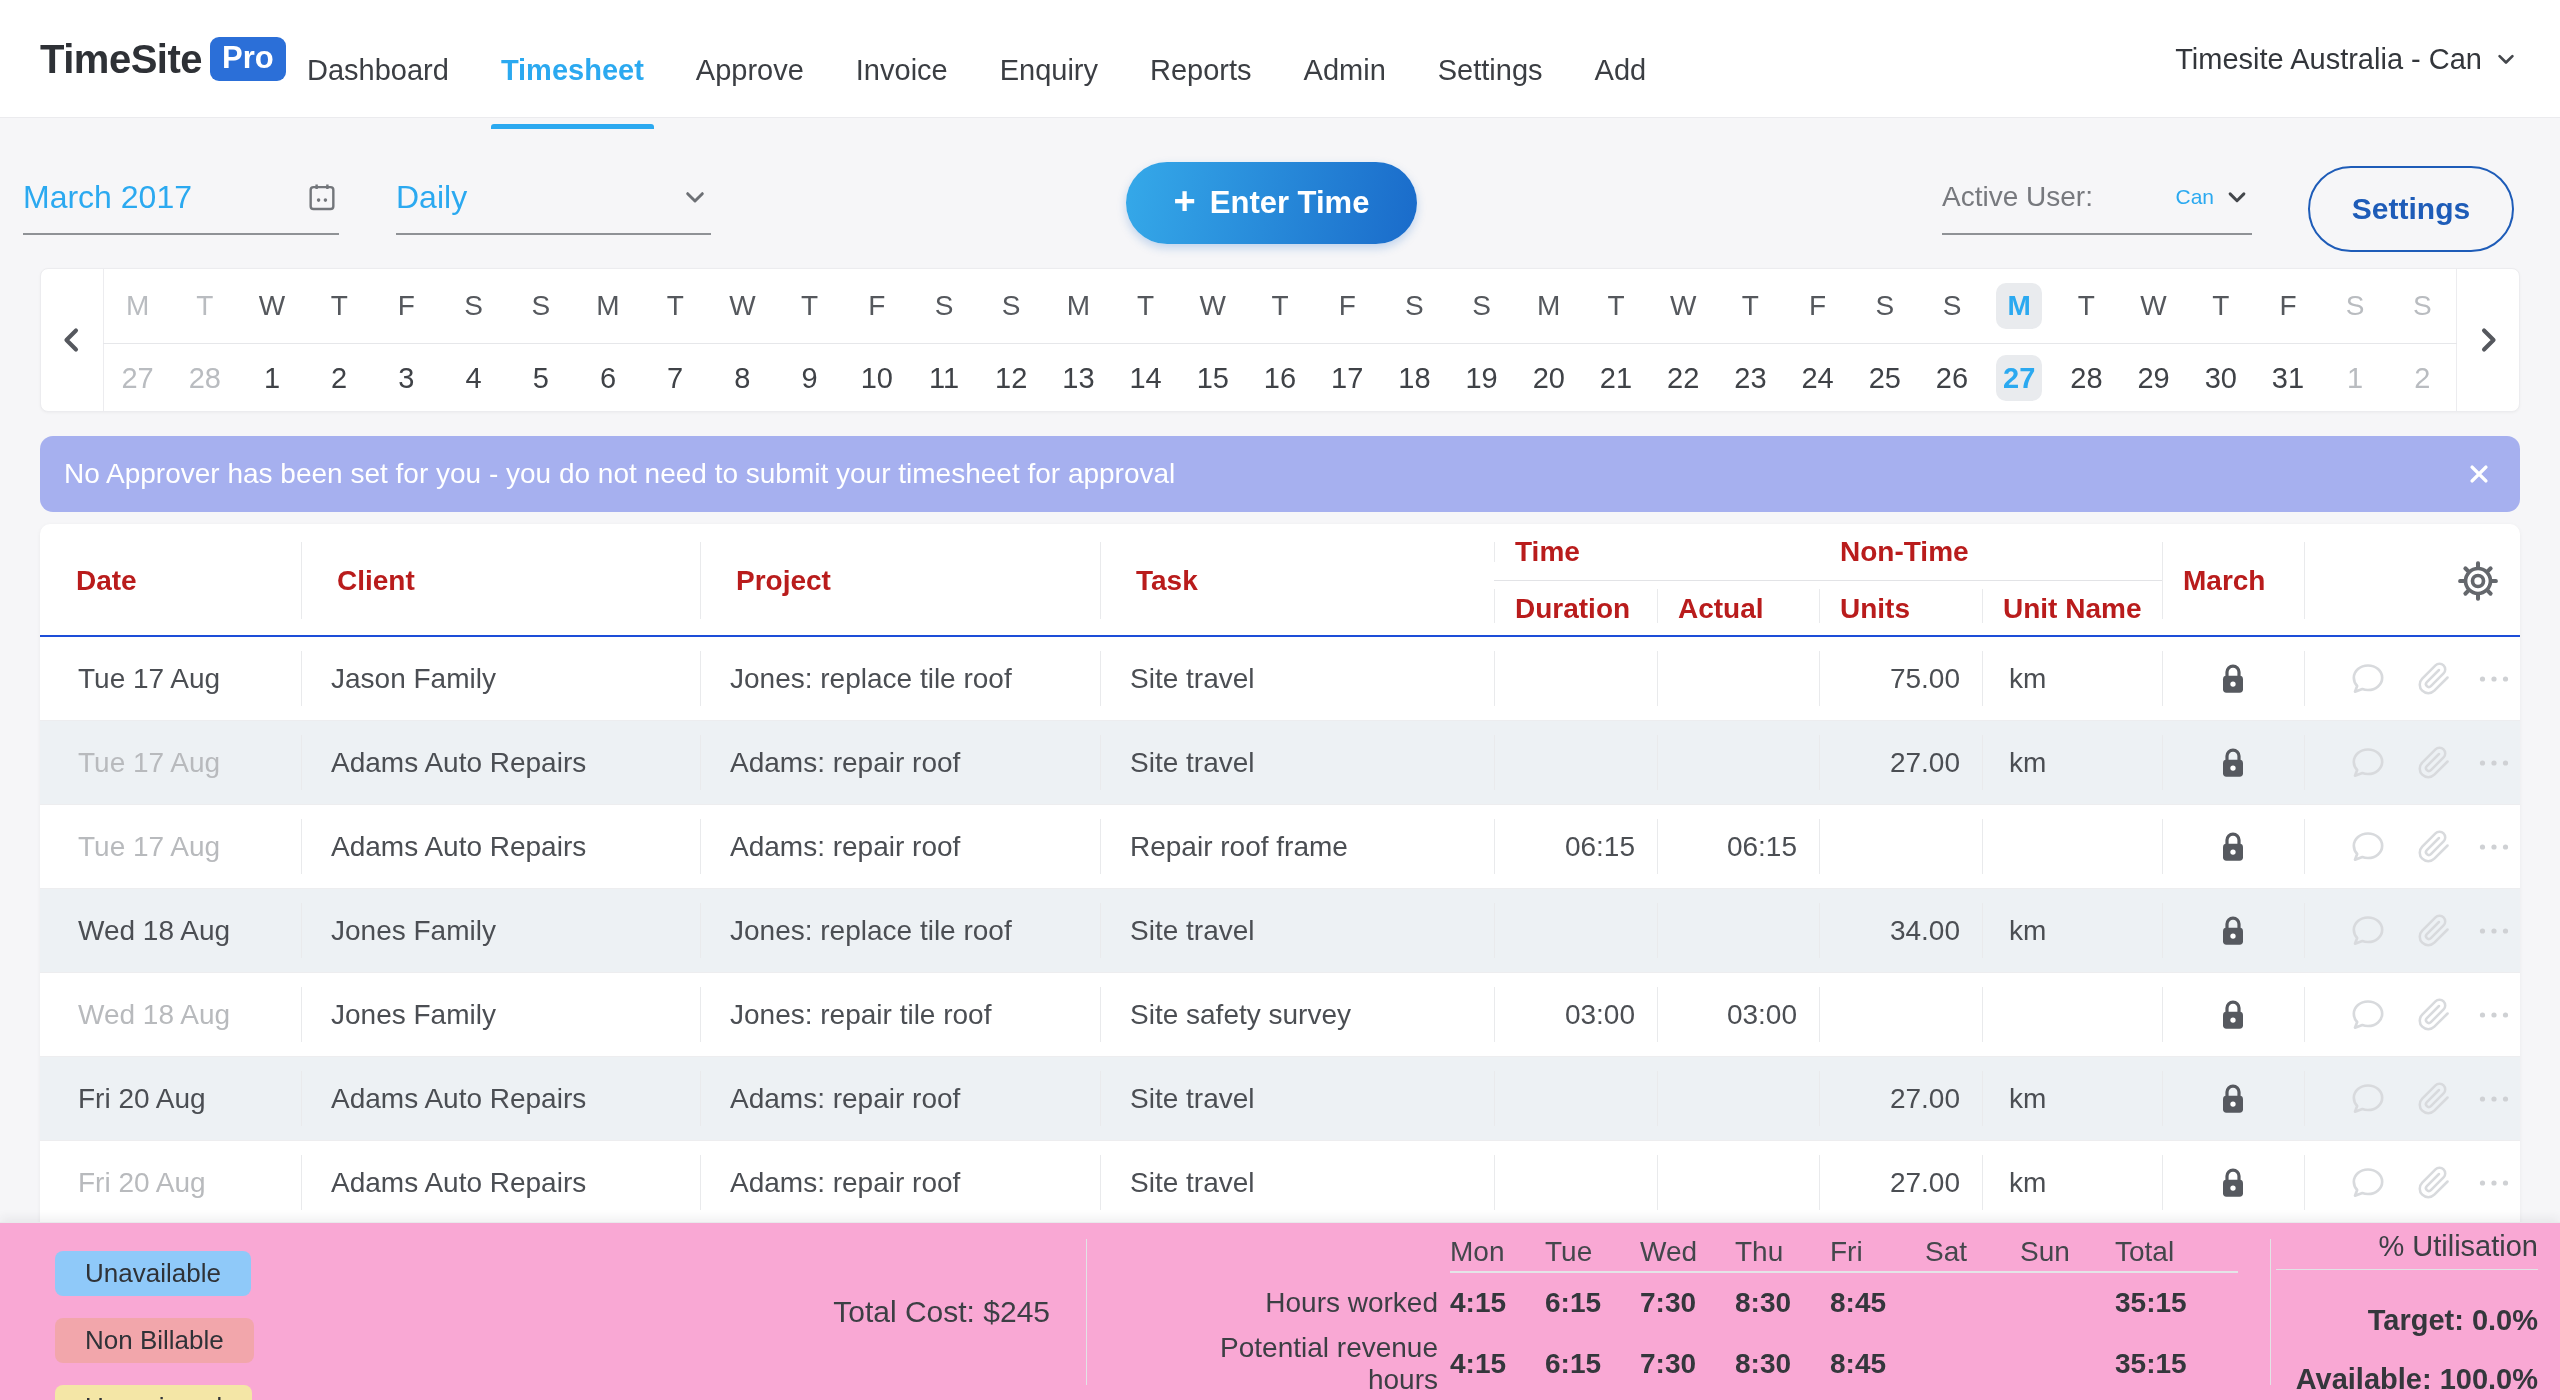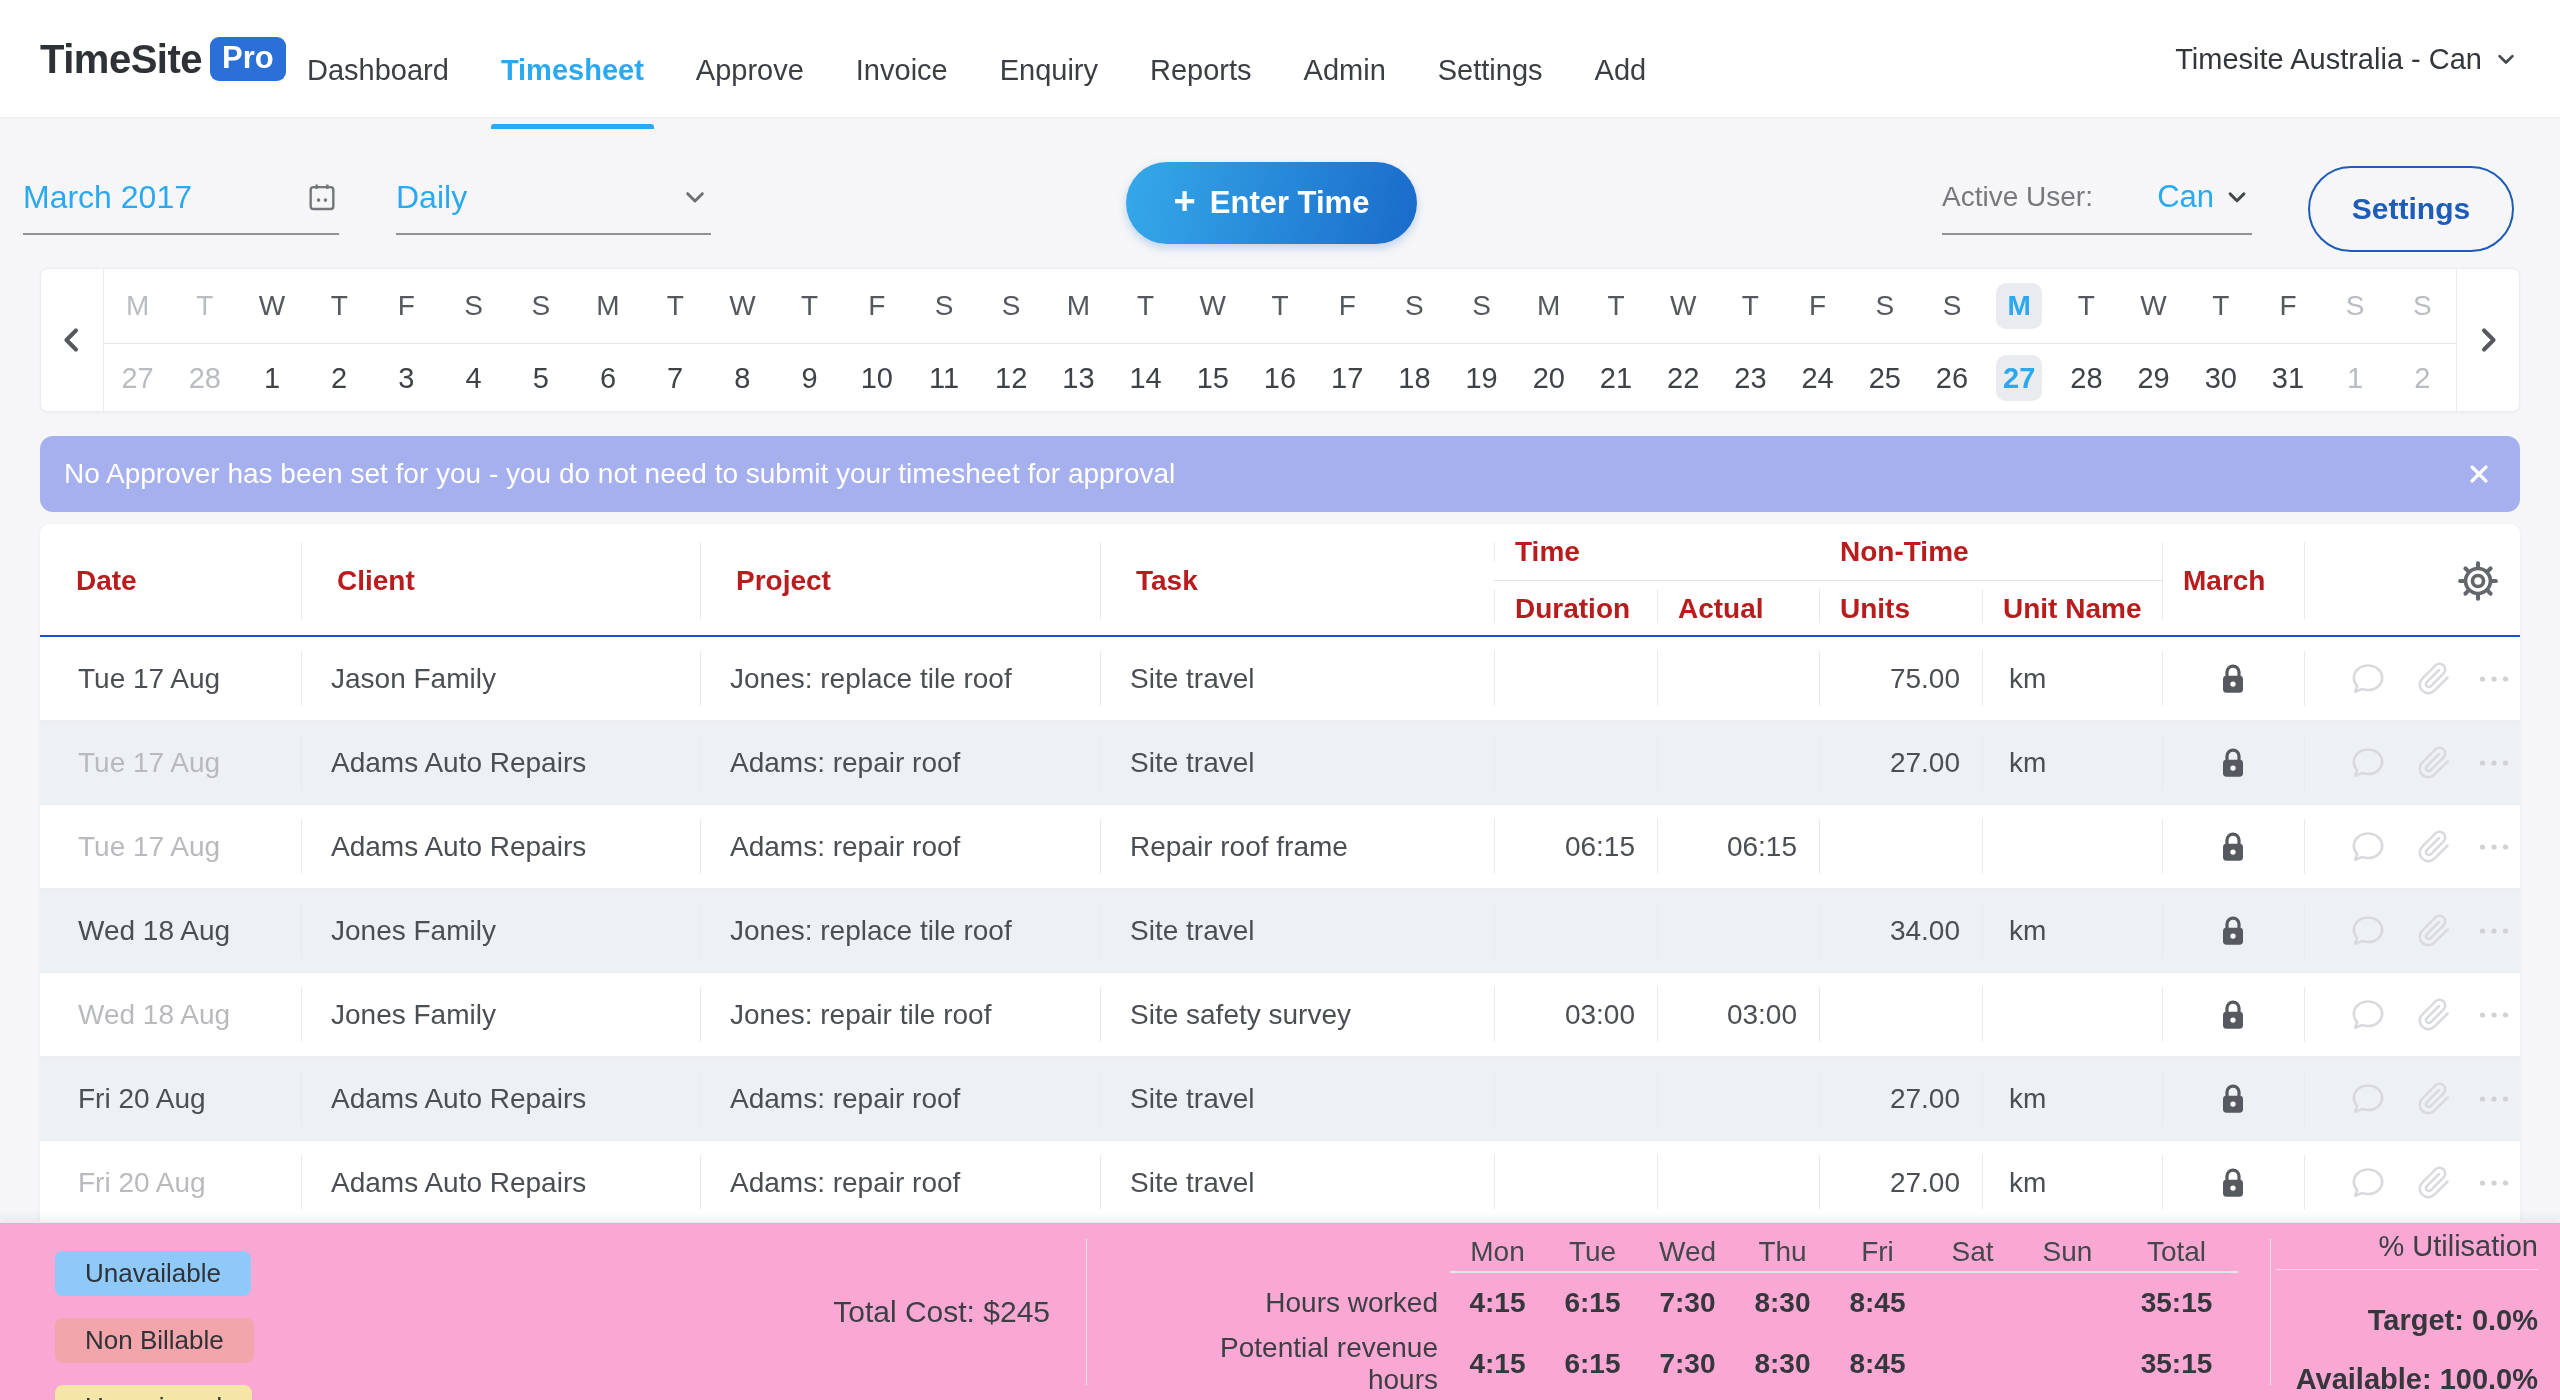--- a/index.html
+++ b/index.html
@@ -25,21 +25,21 @@
   .chev { color:#44474c; display:inline-flex; }
 
   
   .field { position:absolute; display:flex; align-items:center; border-bottom:2px solid #8f9296; }
   .field-text { font-size:32px; font-weight:500; color:#2ba9f0; }
   .f-period { left:23px; top:161px; width:316px; height:74px; }
   .f-view   { left:396px; top:161px; width:315px; height:74px; }
   .f-user   { left:1942px; top:161px; width:310px; height:74px; }
   .f-spacer { flex:1; }
   .au-label { font-size:28px; color:#77797e; }
-  .au-value { font-size:31px; font-weight:500; color:#2ba9f0; margin-right:8px; }
+  .au-value { font-size:21px; font-weight:500; color:#2ba9f0; margin-right:8px; }
   .cal-ic { color:#73767b; display:inline-flex; }
   .enter-time { position:absolute; left:1126px; top:162px; width:291px; height:82px; border:none;
                 border-radius:41px; background:linear-gradient(100deg,#35a9e9 0%,#1a6bca 100%);
                 color:#fff; display:flex; align-items:center; justify-content:center; gap:14px;
                 cursor:pointer; box-shadow:0 4px 10px rgba(26,107,202,.25); }
   .enter-time .plus { font-size:38px; font-weight:600; line-height:1; margin-top:-4px; }
   .enter-time .et-label { font-size:31px; font-weight:700; }
   .settings-btn { position:absolute; left:2308px; top:166px; width:206px; height:86px;
                   border:2.5px solid #1e5cb8; border-radius:43px; background:transparent;
                   color:#1e5cb8; font-size:30px; font-weight:700; cursor:pointer;
@@ -113,21 +113,21 @@
           font-size:26px; color:#2f3237; margin-right:44px; }
   .total-cost { position:absolute; left:640px; top:72px; width:410px; text-align:right;
                 font-size:30px; color:#3c3f44; }
   .vdiv { position:absolute; top:16px; height:146px; width:1px; background:#e2e3e6; }
   .vdiv1 { left:1086px; } .vdiv2 { left:2270px; }
   .hours { position:absolute; left:1152px; top:10px; width:1086px; }
   .hours-row { display:grid; grid-template-columns:298px repeat(7,95px) 123px; align-items:center; }
   .hours-header { height:38px; }
   .hours-row:not(.hours-header) { height:59px; }
   .h-label { text-align:right; padding-right:12px; font-size:28px; color:#3c3f44; }
-  .h-cell { text-align:center; font-size:28px; }
+  .h-cell { text-align:left; font-size:28px; }
   .h-day { color:#44474c; }
   .h-val { font-weight:700; color:#34373c; }
   .hours-underline { margin-left:298px; height:2px; background:#e4e5e8; }
   .utilisation { position:absolute; right:22px; top:6px; width:262px; text-align:right; }
   .util-title { font-size:29px; color:#3c3f44; line-height:34px; }
   .util-line { margin-top:6px; height:1px; background:#e2e3e6; }
   .util-target { margin-top:34px; font-size:29px; font-weight:700; color:#34373c; }
   .util-avail { margin-top:26px; font-size:29px; font-weight:700; color:#34373c; }
 
   svg { display:block; }

